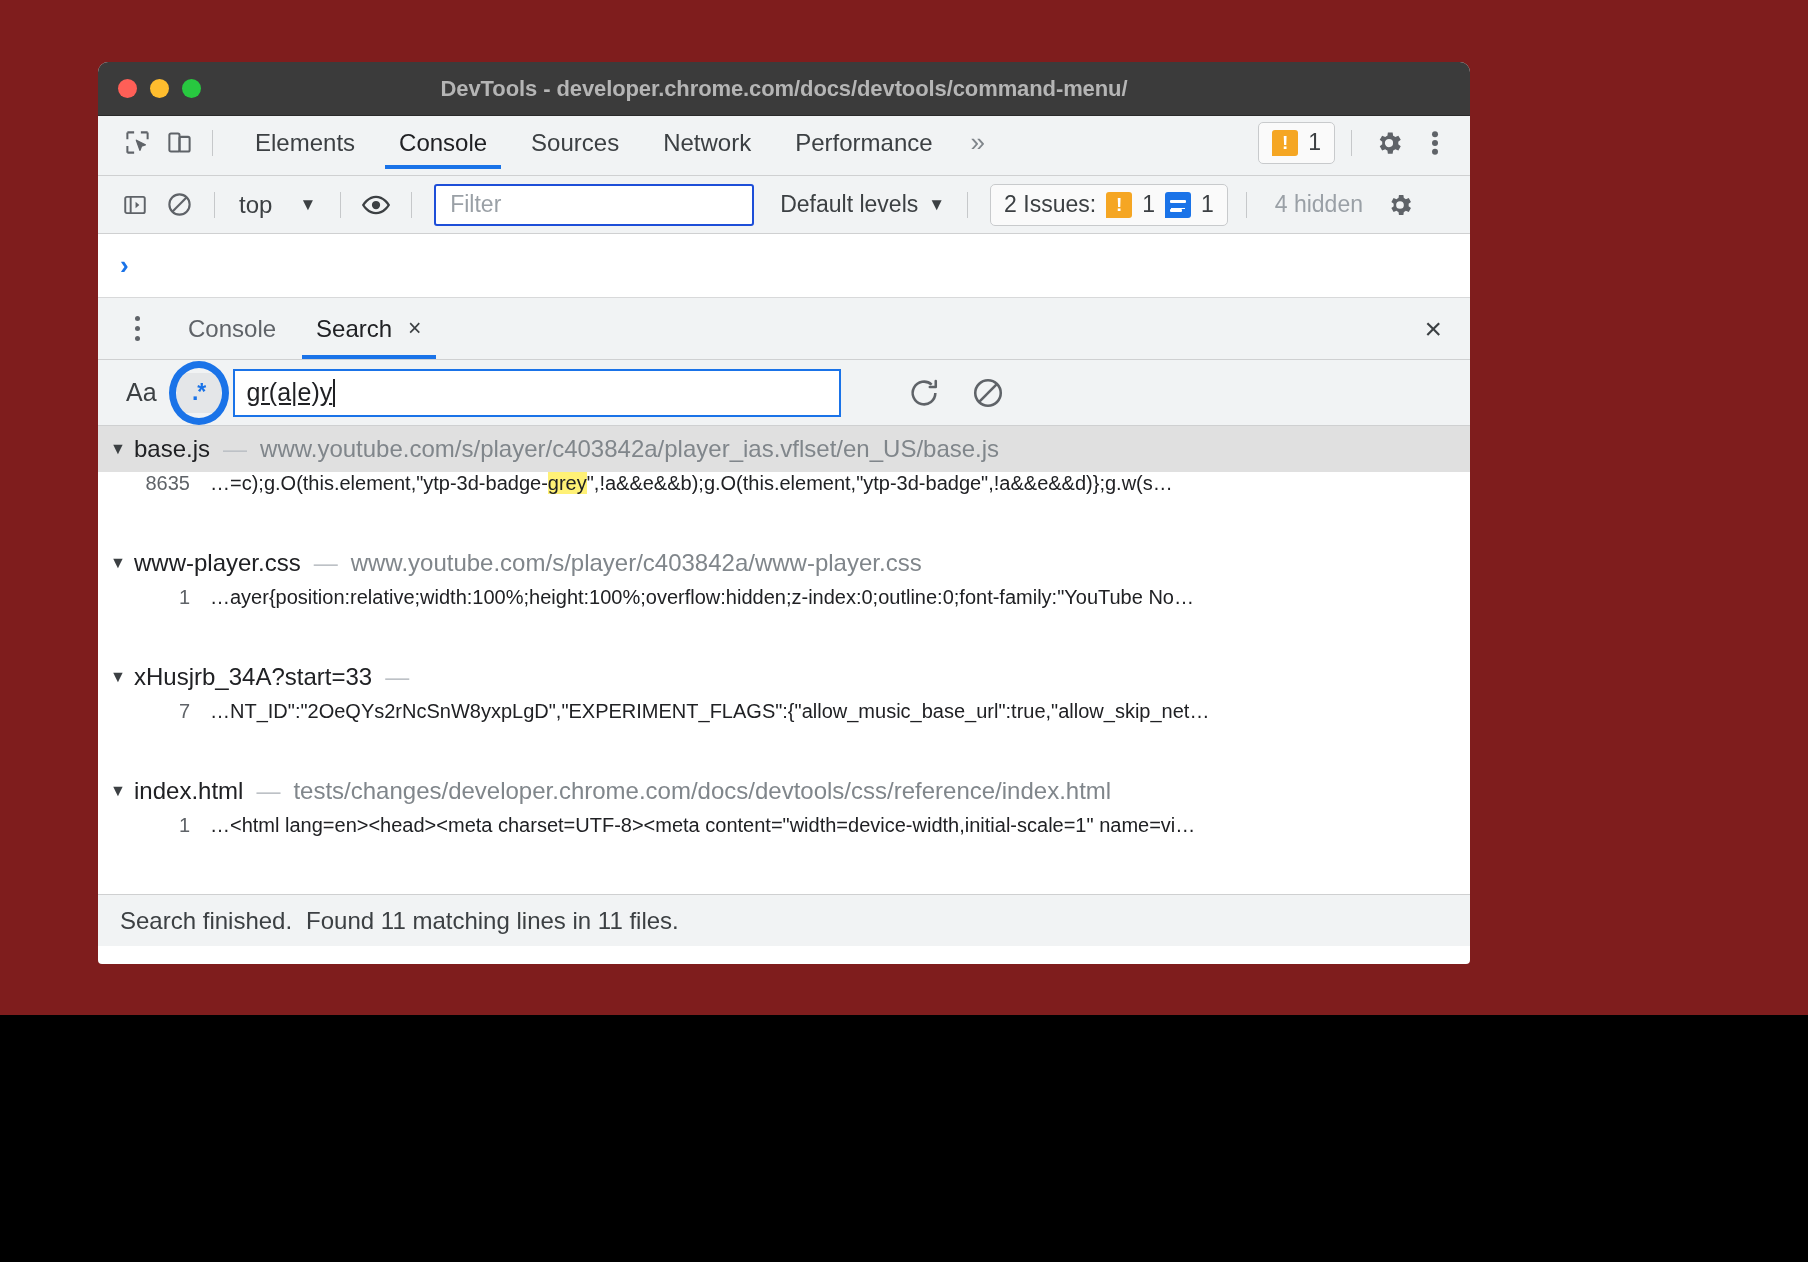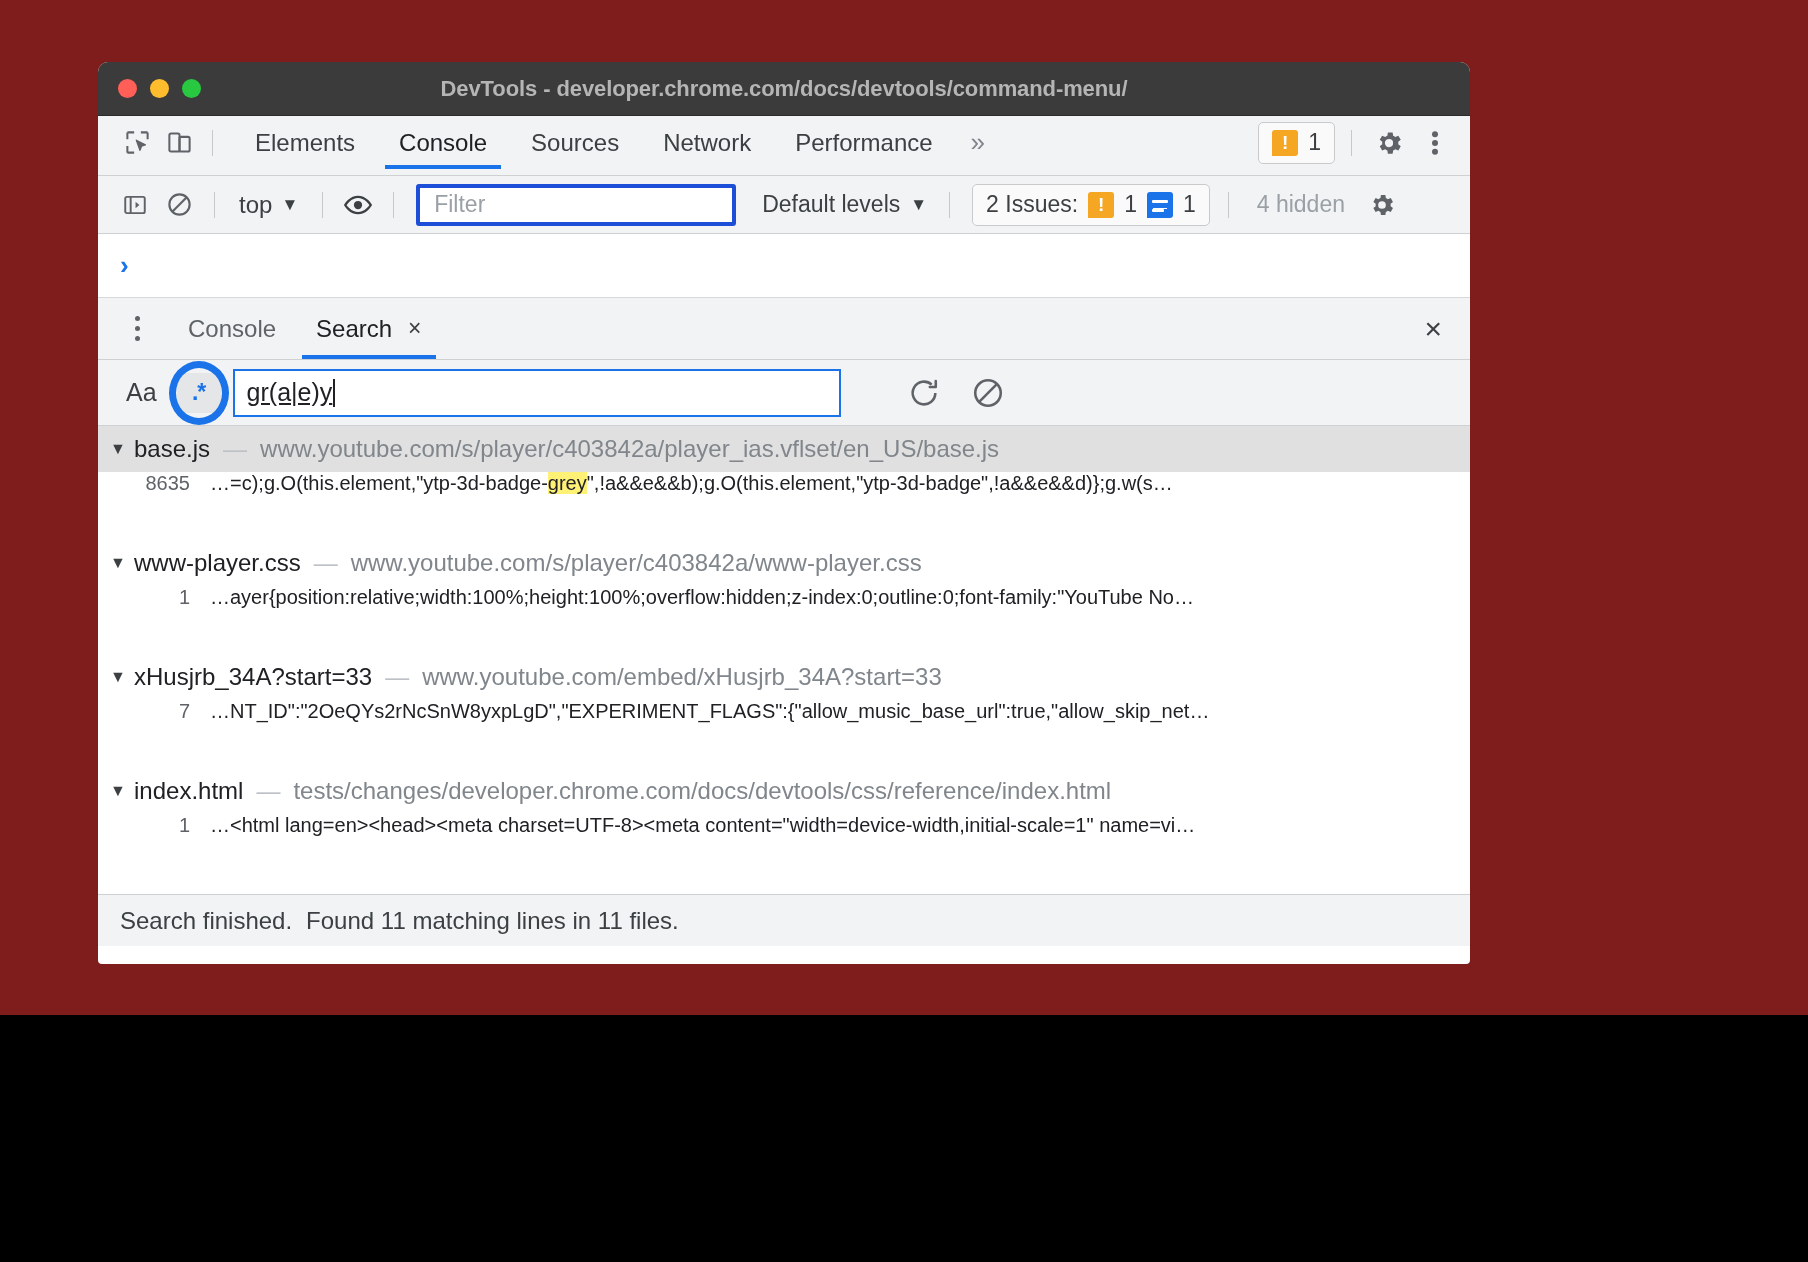--- a/index.html
+++ b/index.html
@@ -158,30 +158,30 @@
   .ctoolbar {
     height: 58px;
     background: #f1f3f4;
     display: flex;
     align-items: center;
     border-bottom: 1px solid #cfd0d1;
     padding: 0 12px 0 16px;
     gap: 2px;
   }
   .ctx-select {
-    display: flex; align-items: center; gap: 9px;
+    display: flex; align-items: center; gap: 27px;
     font-size: 24px; color: #3c4043;
     padding: 0 10px;
   }
   .caret { font-size: 17px; color: #3c4043; }
   .filter-input {
     flex: 0 0 auto;
     width: 320px; height: 42px;
     background: #ffffff;
-    border: 4px solid #1d4ed8;
+    border: 2px solid #1d4ed8;
     border-radius: 3px;
     display: flex; align-items: center;
     padding: 0 14px;
     font-size: 23px;
     color: #9aa0a6;
     margin-left: 8px;
     text-align: right;
   }
   .levels {
     display: flex; align-items: center; gap: 10px;
@@ -562,21 +562,20 @@
         </div>
       </div>
 
       <div class="res-gap"></div>
 
       <div class="res-group">
         <div class="res-header">
           <span class="tri">▼</span>
           <span class="res-name">xHusjrb_34A?start=33</span>
           <span class="res-dash">—</span>
-          <span class="res-url">www.youtube.com/embed/xHusjrb_34A?start=33</span>
         </div>
         <div class="res-line">
           <span class="res-lineno">7</span>
           <span class="res-code">…NT_ID":"2OeQYs2rNcSnW8yxpLgD","EXPERIMENT_FLAGS":{"allow_music_base_url":true,"allow_skip_net…</span>
         </div>
       </div>
 
       <div class="res-gap"></div>
 
       <div class="res-group">

